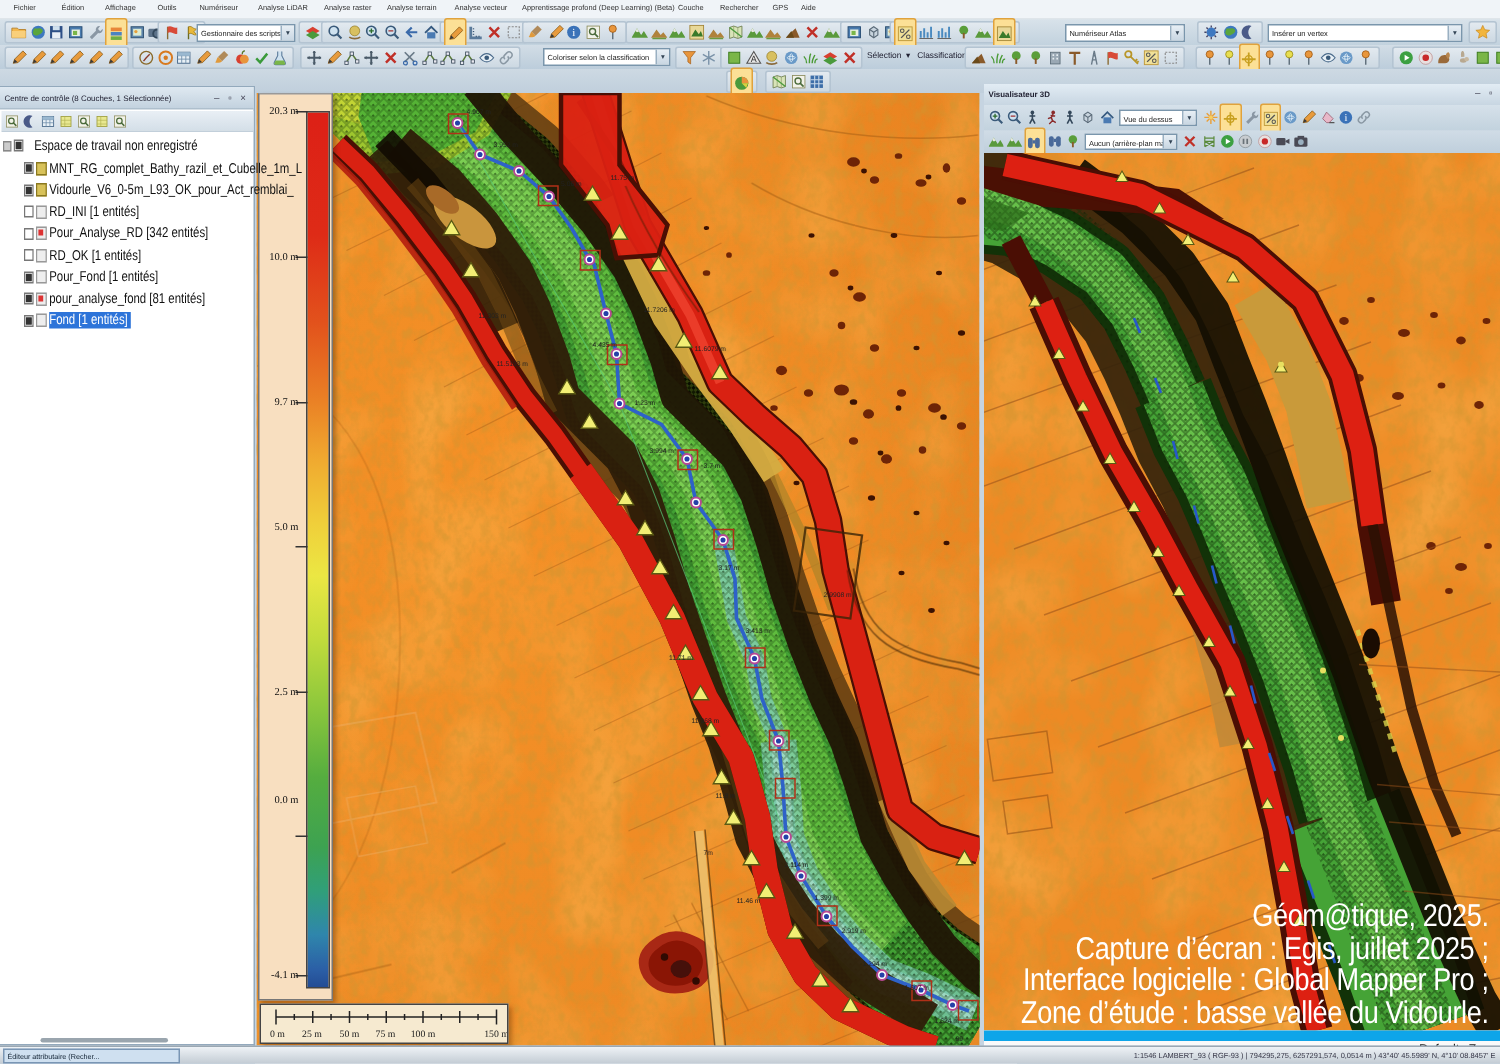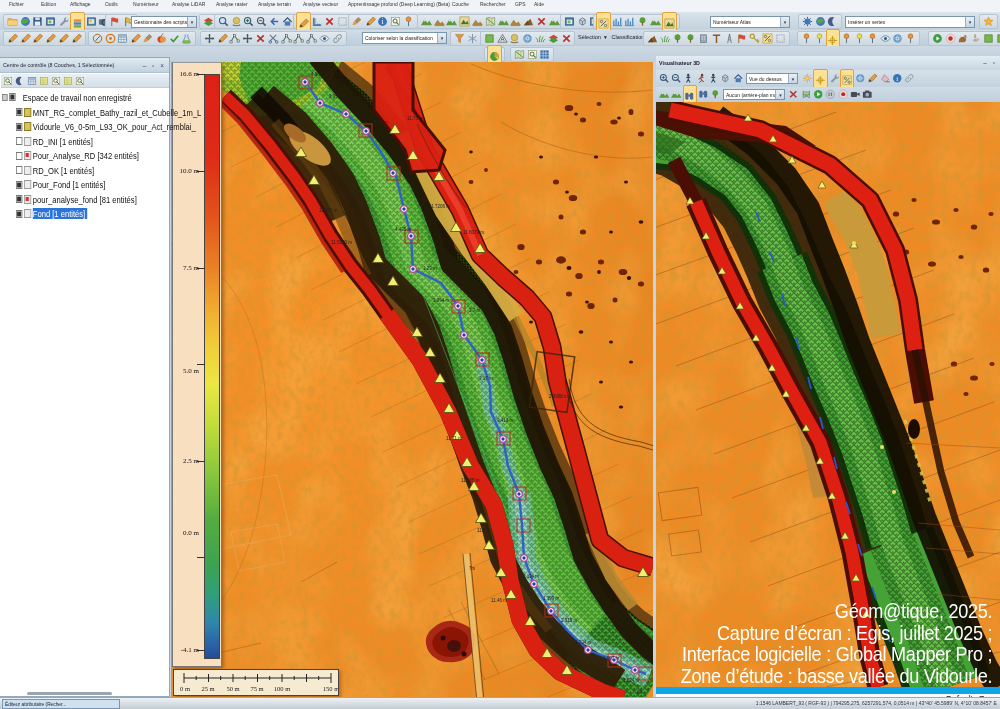--- a/index.html
+++ b/index.html
@@ -1094,24 +1094,24 @@
 
 <div style="position:absolute;left:1px;top:0;width:50px;height:605px;background:#f8dfc0;border:1px solid #777;border-top-color:#999;box-shadow:2px 2px 3px rgba(60,30,0,.35)">
 <div style="position:absolute;left:31px;top:11px;width:16px;height:585px;border:1px solid #444;background:linear-gradient(#dd2016 0%,#de2b17 14%,#e2521c 24%,#ea8125 33%,#f0ab30 40%,#f0cf3a 47%,#ebe743 53%,#c3dc3c 60%,#8cc73c 68%,#55ad3f 76%,#3da251 84%,#309f79 89%,#2f86ac 94%,#2b5fa6 98%,#234c94 100%)"></div>
 <div style="position:absolute;left:24px;top:11px;width:8px;height:1px;background:#333"></div>
 <div style="position:absolute;left:24px;top:108px;width:8px;height:1px;background:#333"></div>
 <div style="position:absolute;left:24px;top:205px;width:8px;height:1px;background:#333"></div>
 <div style="position:absolute;left:24px;top:301px;width:8px;height:1px;background:#333"></div>
 <div style="position:absolute;left:24px;top:398px;width:8px;height:1px;background:#333"></div>
 <div style="position:absolute;left:24px;top:494px;width:8px;height:1px;background:#333"></div>
 <div style="position:absolute;left:24px;top:587px;width:8px;height:1px;background:#333"></div>
-<div class="cbl" style="top:7px">16.6 m</div>
+<div class="cbl" style="top:7px">20.3 m</div>
 <div class="cbl" style="top:104px">10.0 m</div>
-<div class="cbl" style="top:201px">7.5 m</div>
-<div class="cbl" style="top:304px">5.0 m</div>
+<div class="cbl" style="top:201px">9.7 m</div>
+<div class="cbl" style="top:284px">5.0 m</div>
 <div class="cbl" style="top:394px">2.5 m</div>
 <div class="cbl" style="top:466px">0.0 m</div>
 <div class="cbl" style="top:583px">-4.1 m</div>
 </div>
 
 <div style="position:absolute;left:2px;top:607px;width:166px;height:27px;background:#f6ead0;border:1px solid #444;box-shadow:2px 2px 3px rgba(60,30,0,.3)">
 <svg width="164" height="25">
 <line x1="10" y1="8" x2="157" y2="8" stroke="#222" stroke-width="1"></line>
 <g stroke="#222" stroke-width="1">
 <line x1="10" y1="3" x2="10" y2="13"></line>

